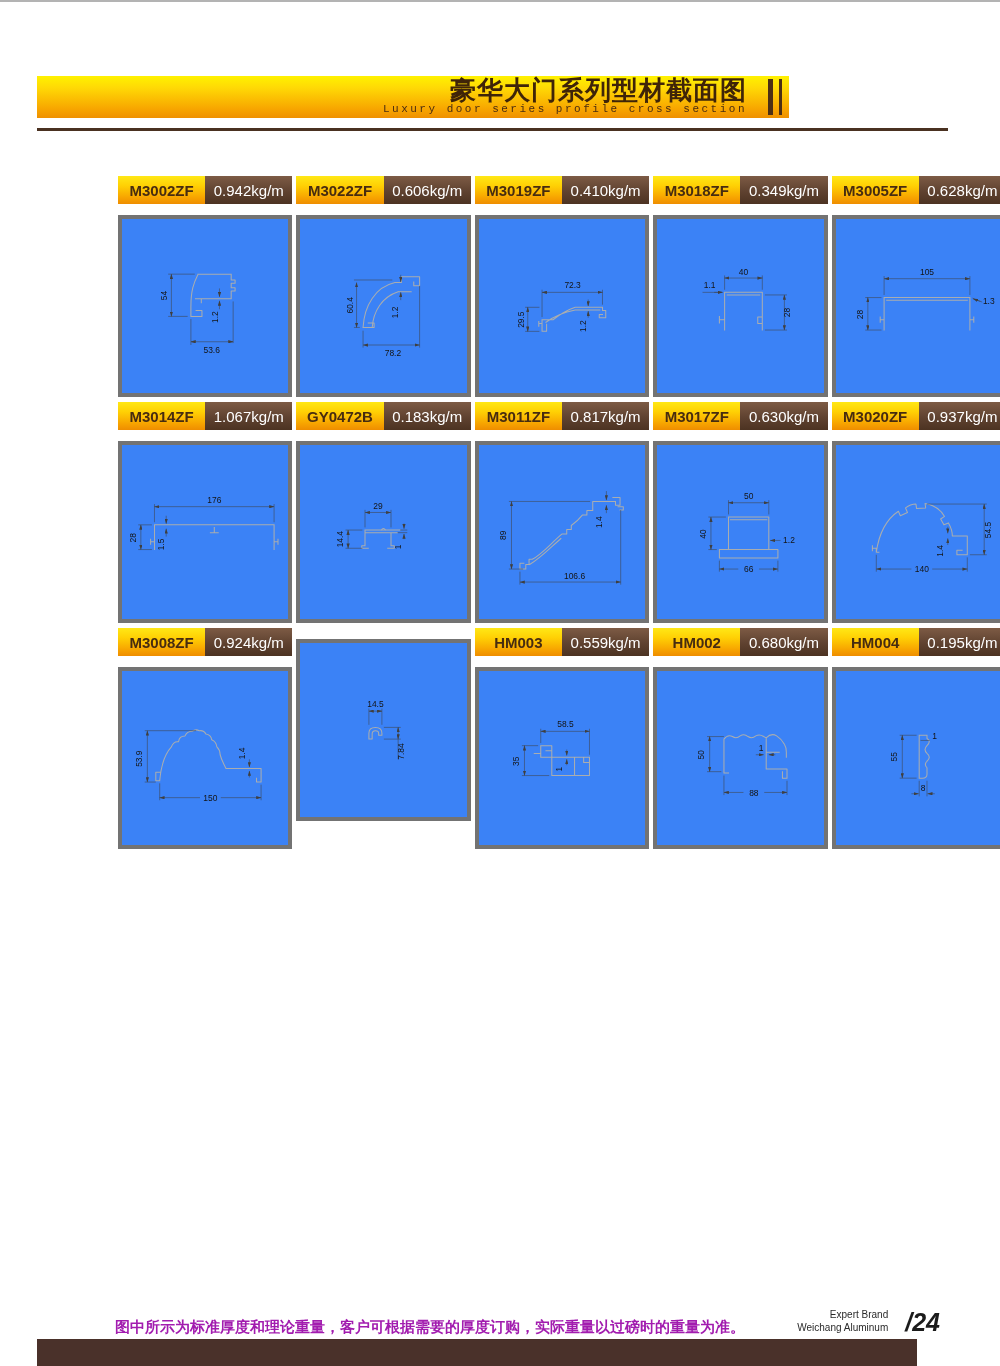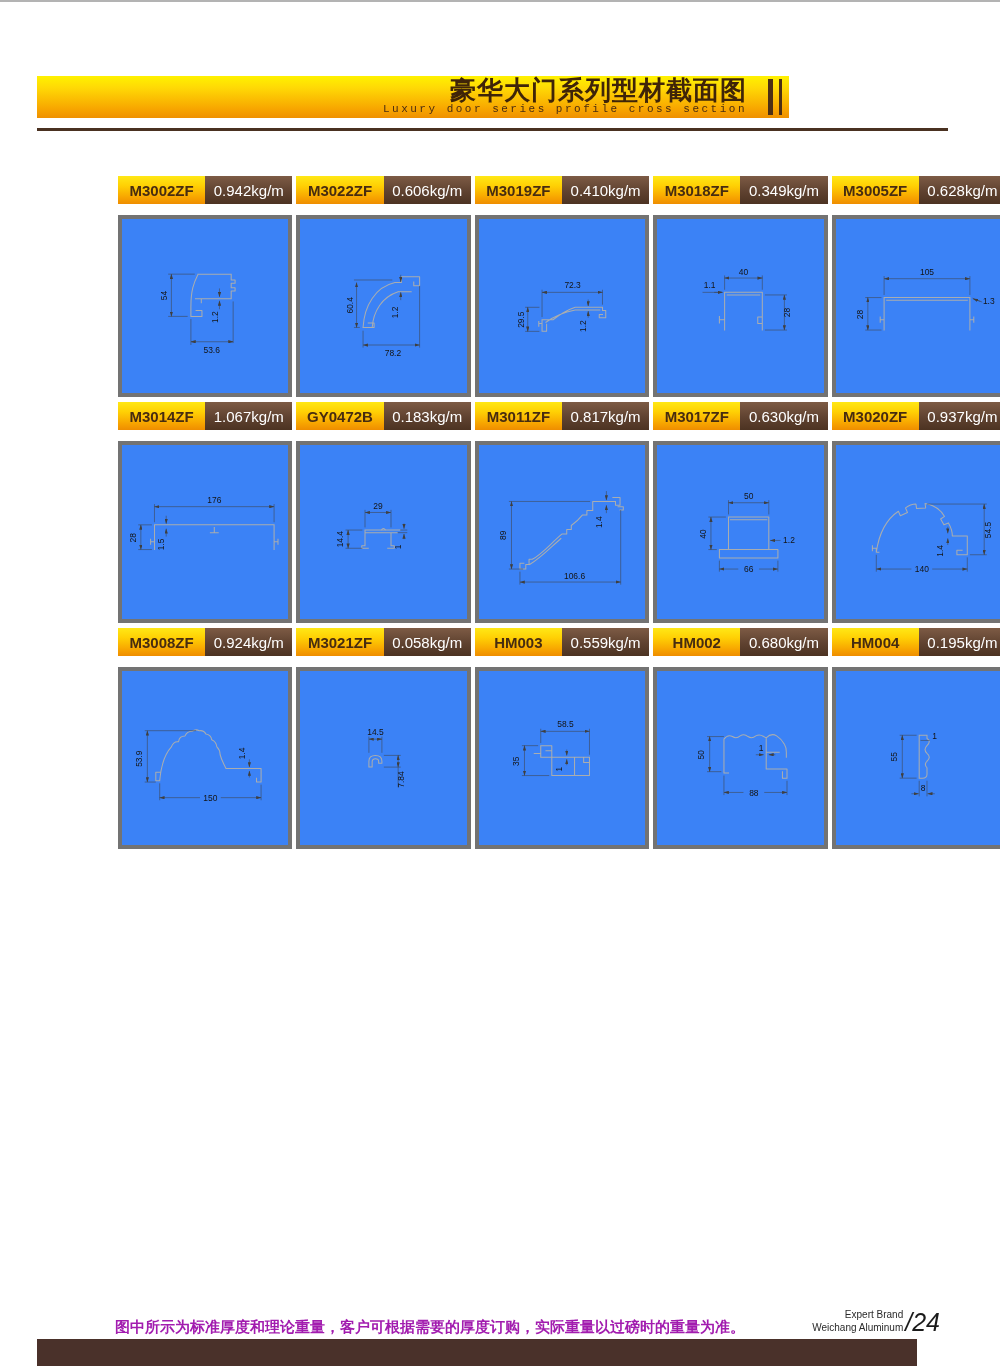--- a/index.html
+++ b/index.html
@@ -32,21 +32,21 @@
   .cbox{height:182px;margin-top:11px;border:4px solid #737373;background:#3b82f6;box-sizing:border-box}
   svg.draw{width:100%;height:100%;display:block}
   .p{fill:none;stroke:#a9adb0;stroke-width:1.6;stroke-linejoin:round;stroke-linecap:square}
   .d{stroke:#3f3f3f;stroke-width:0.8;fill:none}
   svg text{font-size:13px;fill:#141414;font-family:"Liberation Sans",sans-serif}
 
   
   .note{position:absolute;left:115px;top:1318px;font-size:15px;font-weight:bold;color:#a21caf}
   .brand{position:absolute;right:60px;top:1308px;display:flex;align-items:flex-start}
   .brand-lines{text-align:right;font-size:10px;color:#2a2a2a;line-height:1.3}
-  .pageno{font-size:25px;font-weight:normal;font-style:italic;color:#1b1b1b;margin-left:2px}
+  .pageno{font-size:25px;font-weight:bold;font-style:italic;color:#1b1b1b;margin-left:17px}
   .bottombar{position:absolute;left:37px;top:1339px;width:880px;height:27px;background:#4a312a}
 </style>
 </head>
 <body>
 
 <svg width="0" height="0" style="position:absolute" aria-hidden="true">
   <defs>
     <marker id="ar" refX="7.5" refY="2.5" markerWidth="8" markerHeight="5" orient="auto-start-reverse" markerUnits="userSpaceOnUse">
       <path d="M0,0 L8,2.5 L0,5 Z" fill="#3f3f3f"></path>
     </marker>
@@ -328,24 +328,20 @@
             <line x1="196" y1="121" x2="196" y2="111" marker-end="url(#ar)"></line>
           </g>
           <text x="31" y="92" transform="rotate(-90 31 92)" text-anchor="middle">53.9</text>
           <text x="190" y="84" transform="rotate(-90 190 84)" text-anchor="middle">1.4</text>
           <text x="136" y="157" text-anchor="middle">150</text>
         </svg>
       </div>
     </div>
 
     <div class="cell">
-      <div class="chead">
-        <div class="model">M3021ZF</div>
-        <div class="weight">0.058kg/m</div>
-      </div>
       <div class="cbox">
         <svg class="draw" viewBox="0 0 256 182">
           <g class="p">
             <path d="M106,105 V96 Q106,87 116,87 Q126,87 126,96 v3 h-5 v-3 Q121,92 116,92 Q111,92 111,97 v8 h-5"></path>
           </g>
           <g class="d">
             <path d="M106,83 V58 M126,83 V58 M129,87 H155 M129,105 H155"></path>
             <line x1="106" y1="62" x2="126" y2="62" marker-start="url(#ar)" marker-end="url(#ar)"></line>
             <line x1="151" y1="87" x2="151" y2="105" marker-start="url(#ar)" marker-end="url(#ar)"></line>
             <path d="M151,105 V136"></path>

